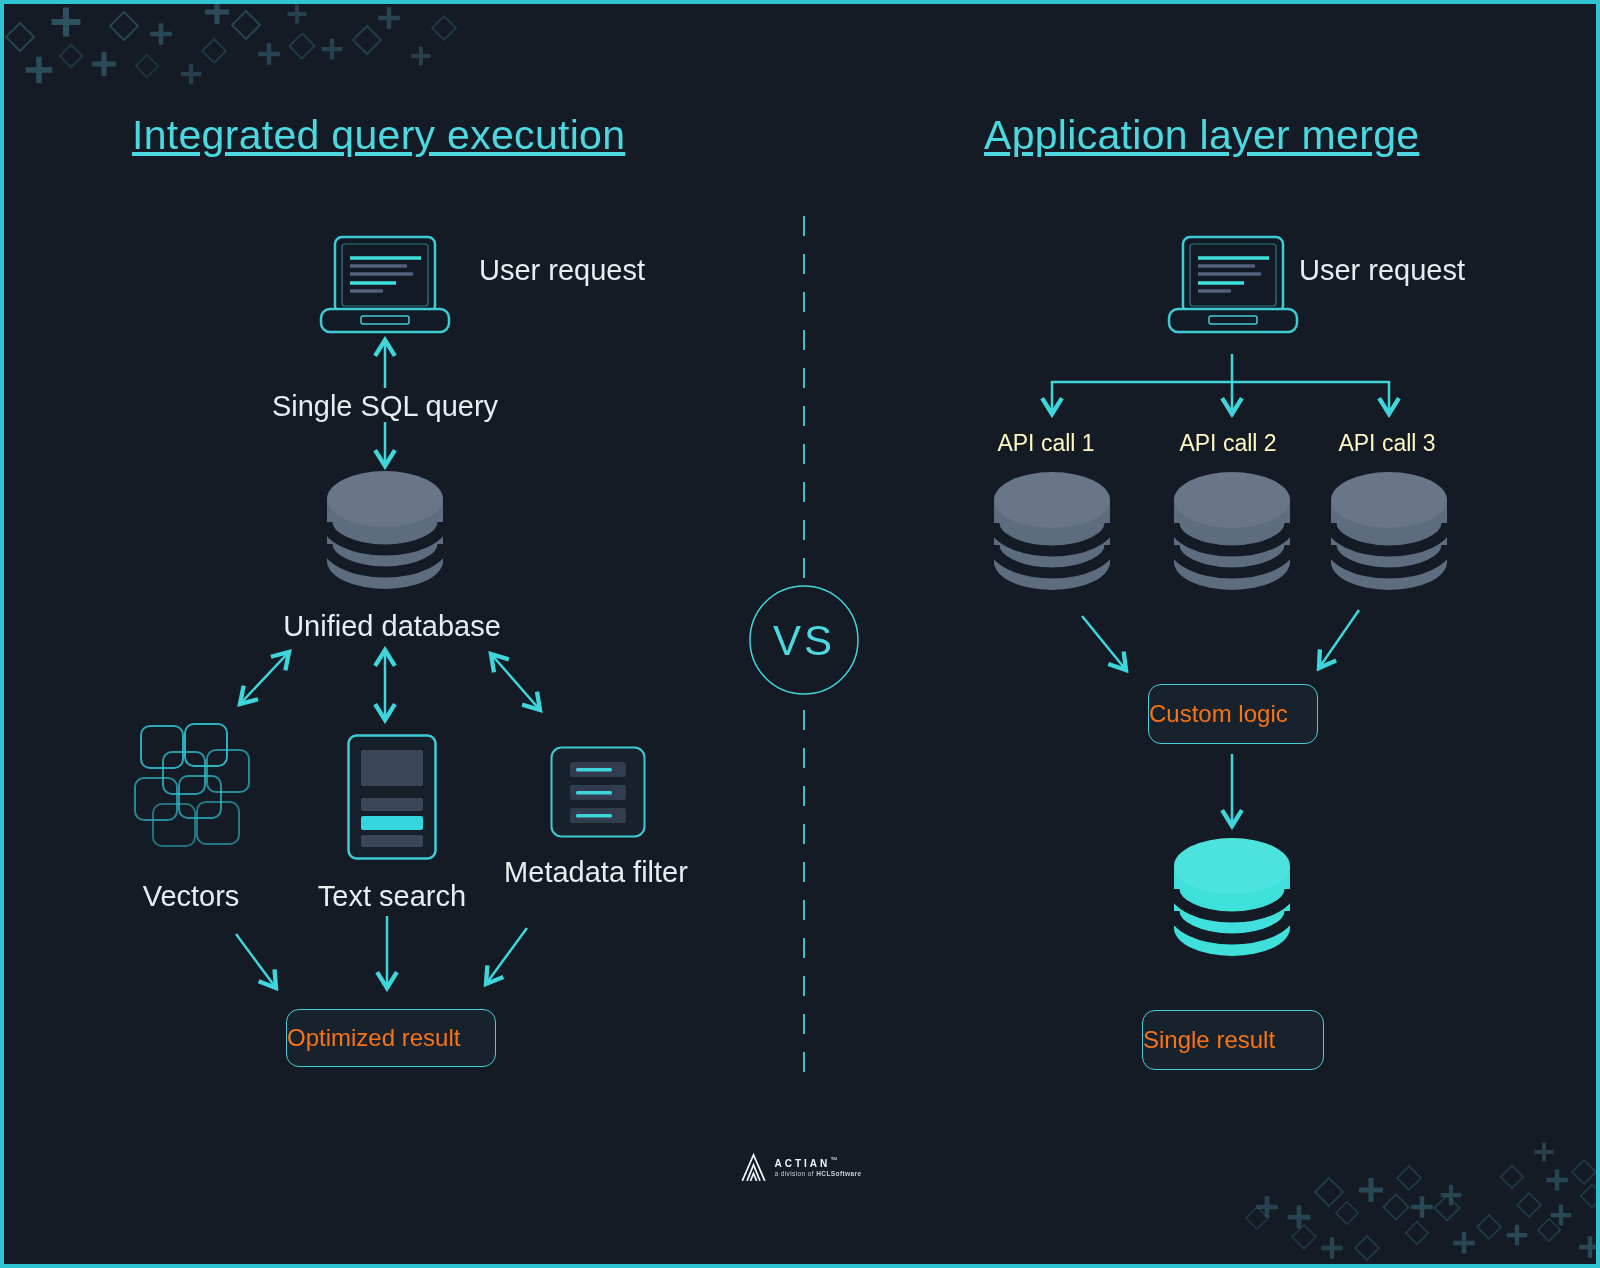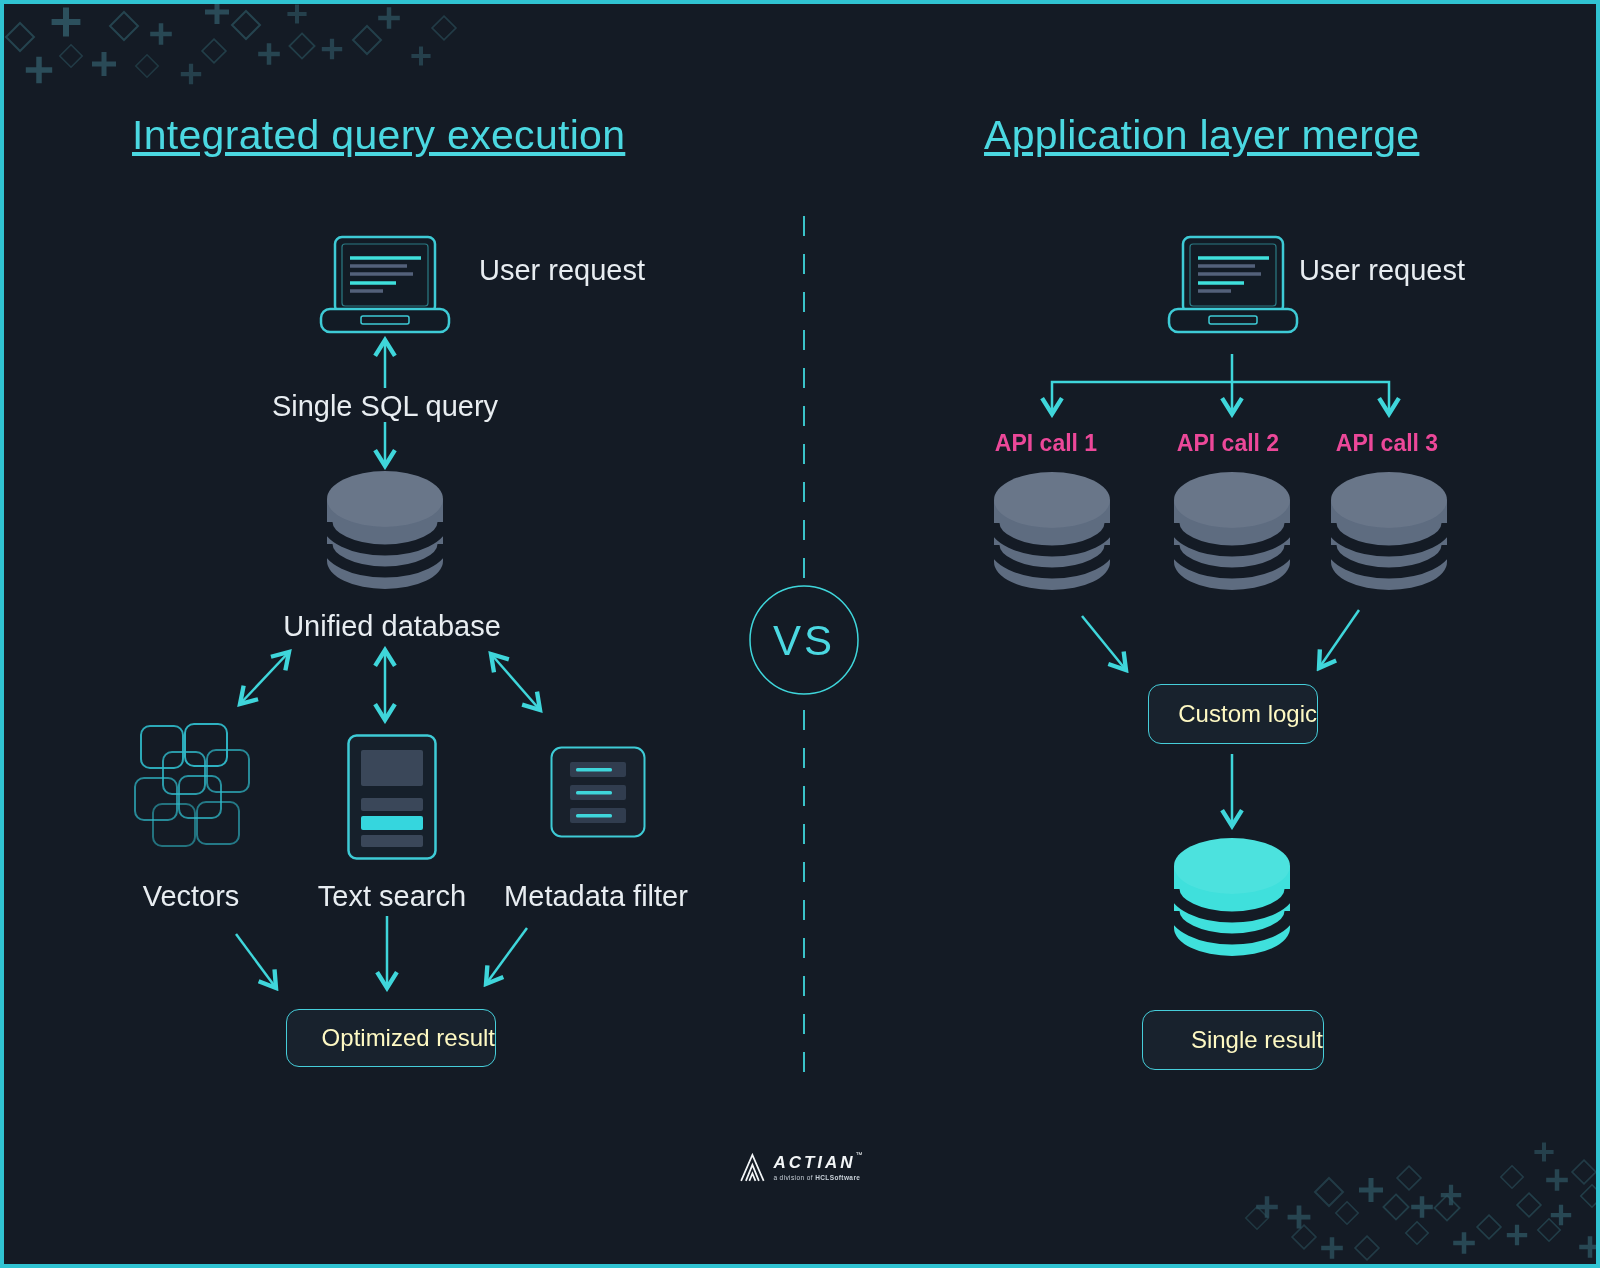--- a/index.html
+++ b/index.html
@@ -5,36 +5,36 @@
   html,body { margin:0; padding:0; background:#0b1016; }
   .canvas {
     position:relative; width:1600px; height:1268px;
     background:#141B25; border:4px solid #30C3D2;
     box-sizing:border-box; overflow:hidden;
     font-family:"Liberation Sans", sans-serif;
   }
   .abs { position:absolute; }
   .title { font-size:41px; font-weight:300; color:#4BD8E1; letter-spacing:0.3px; white-space:nowrap;text-decoration:underline; }
   .label { color:#E8EDF1; font-size:29px; font-weight:400; white-space:nowrap; }
-  .small-label { color:#ec4899; font-size:23px; font-weight:700; white-space:nowrap; }
+  .small-label { color:#fef9c3; font-size:23px; font-weight:400; white-space:nowrap; }
   .centered { transform:translateX(-50%); }
   .pill {
-    position:absolute; display:flex; align-items:center; justify-content:flex-end;
+    position:absolute; display:flex; align-items:center; justify-content:flex-start;
     border:1.5px solid #46CEDA; border-radius:13px; background:#18222D;
-    color:#fef9c3; font-size:24px; white-space:nowrap;
+    color:#f97316; font-size:24px; white-space:nowrap;
   }
   .overlay { position:absolute; left:0; top:0; width:1600px; height:1260px; pointer-events:none; }
   .deco { position:absolute; pointer-events:none; }
   .vs-text { font-size:42px; font-weight:300; letter-spacing:3px; fill:#4BD8E1; }
   .footer {
     position:absolute; left:797px; top:1148px; transform:translateX(-50%);
     display:flex; align-items:center; gap:8px; color:#F2F5F7;
   }
   .brand-row { display:flex; align-items:flex-start; }
-  .brand { font-size:17px; font-weight:700; letter-spacing:3px;font-style:italic; }
+  .brand { font-size:10px; font-weight:700; letter-spacing:3px; }
   .tm { font-size:7px; margin-top:-2px; }
   .tagline { font-size:6.5px; letter-spacing:0.4px; color:#C9D1D9; margin-top:1px; }
   .tagline b { font-weight:700; }
 </style>
 </head>
 <body>
 
 <div class="canvas">
 
   <svg width="0" height="0" style="position:absolute">
@@ -183,21 +183,21 @@
     <rect x="20" y="16" width="56" height="15" rx="2" fill="#313D4F"></rect>
     <rect x="26" y="22" width="36" height="3.5" rx="1.5" fill="#3FD6DB"></rect>
     <rect x="20" y="39" width="56" height="15" rx="2" fill="#313D4F"></rect>
     <rect x="26" y="45" width="36" height="3.5" rx="1.5" fill="#3FD6DB"></rect>
     <rect x="20" y="62" width="56" height="15" rx="2" fill="#313D4F"></rect>
     <rect x="26" y="68" width="36" height="3.5" rx="1.5" fill="#3FD6DB"></rect>
   </svg>
 
   <div class="abs label centered" style="left:187px;top:876px">Vectors</div>
   <div class="abs label centered" style="left:388px;top:876px">Text search</div>
-  <div class="abs label centered" style="left:592px;top:876px">Metadata filter</div>
+  <div class="abs label centered" style="left:592px;top:852px">Metadata filter</div>
 
   <div class="pill" style="left:282px;top:1005px;width:208px;height:56px">
     <span>Optimized result</span>
   </div>
 
   <div class="abs title" style="left:980px;top:108px">Application layer merge</div>
 
   <svg class="abs" style="left:1163px;top:231px" width="132" height="100">
       <use href="#laptop"></use>
     </svg>

